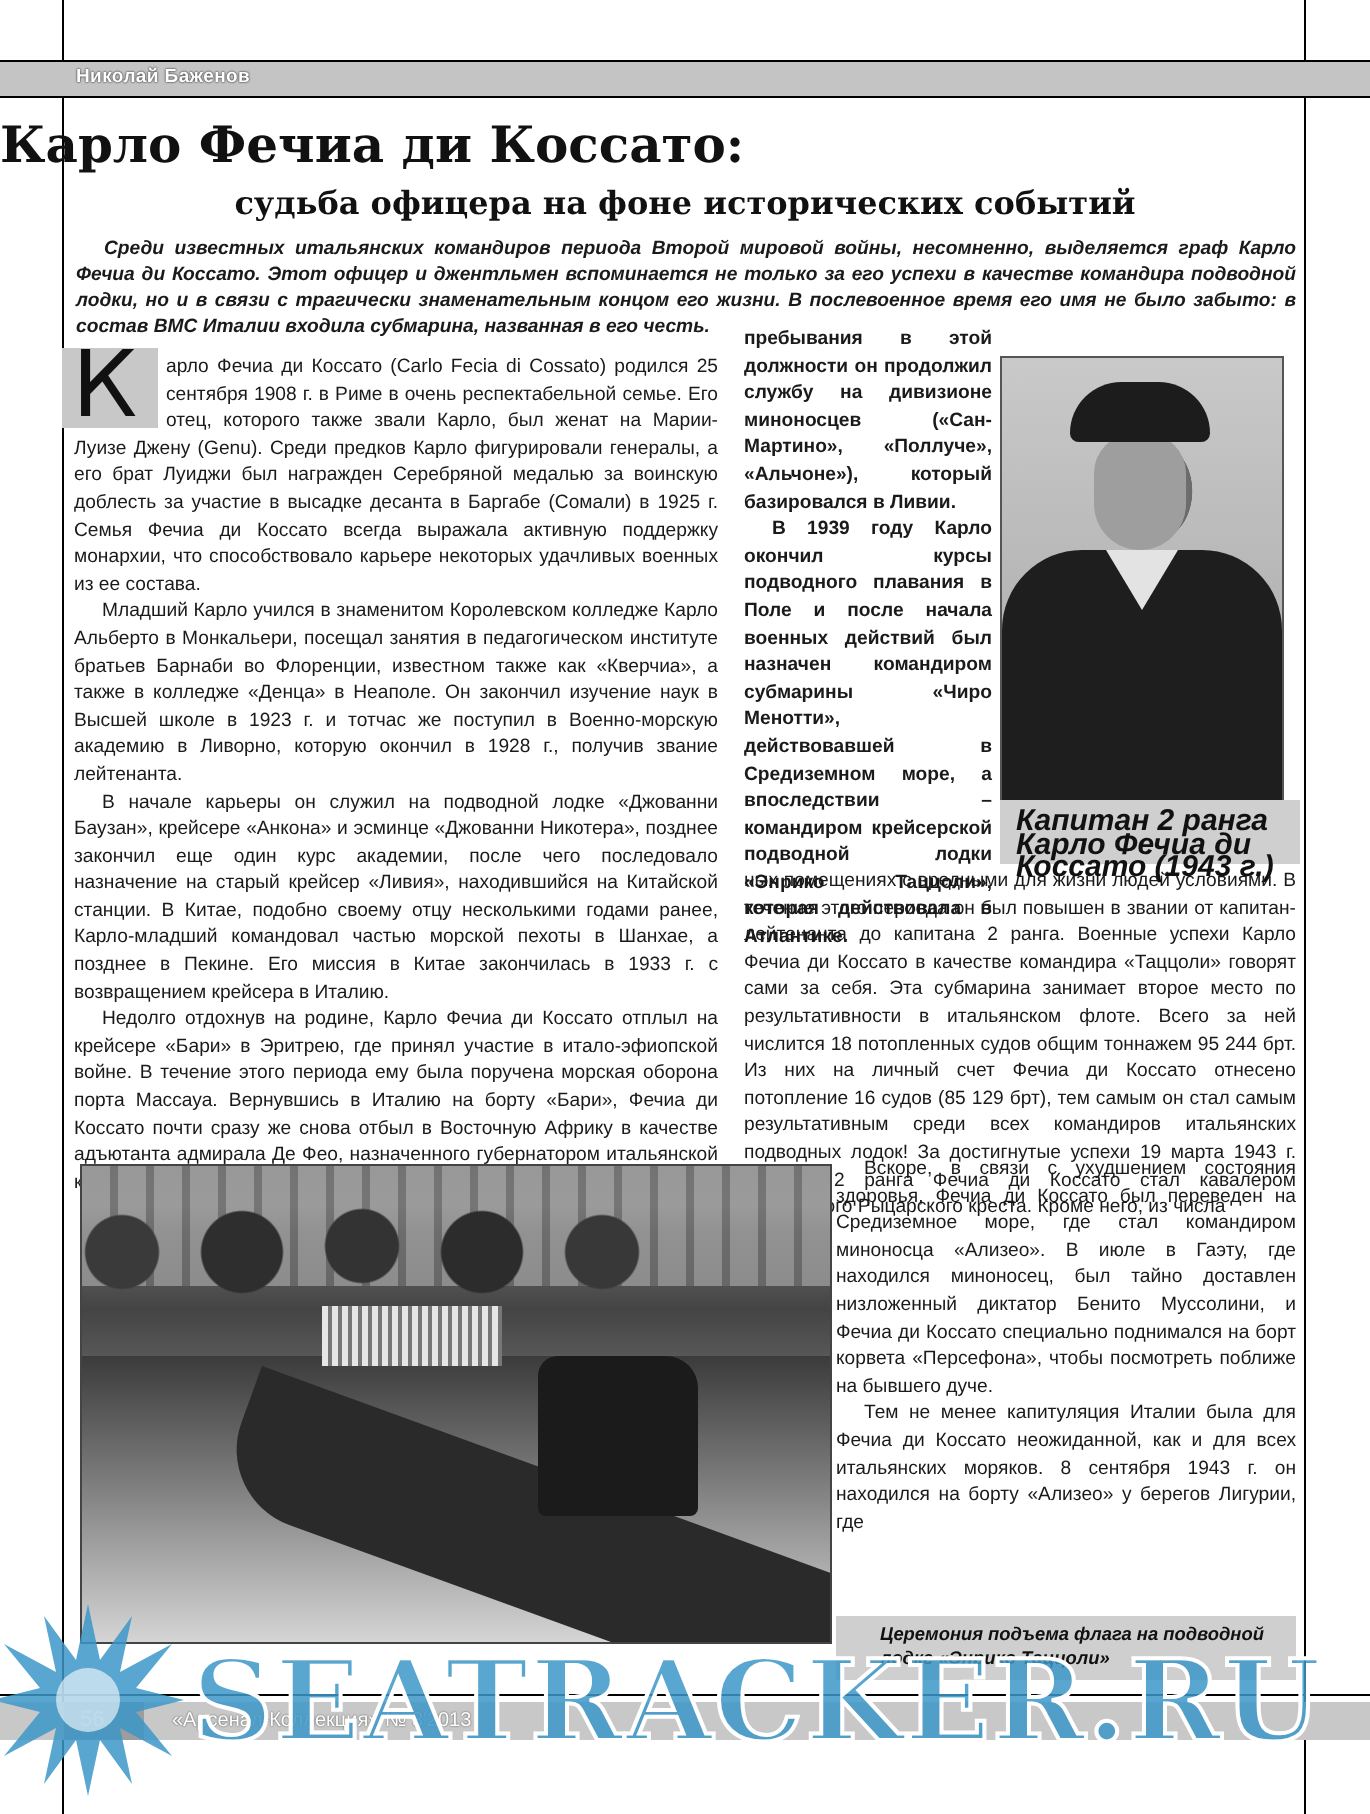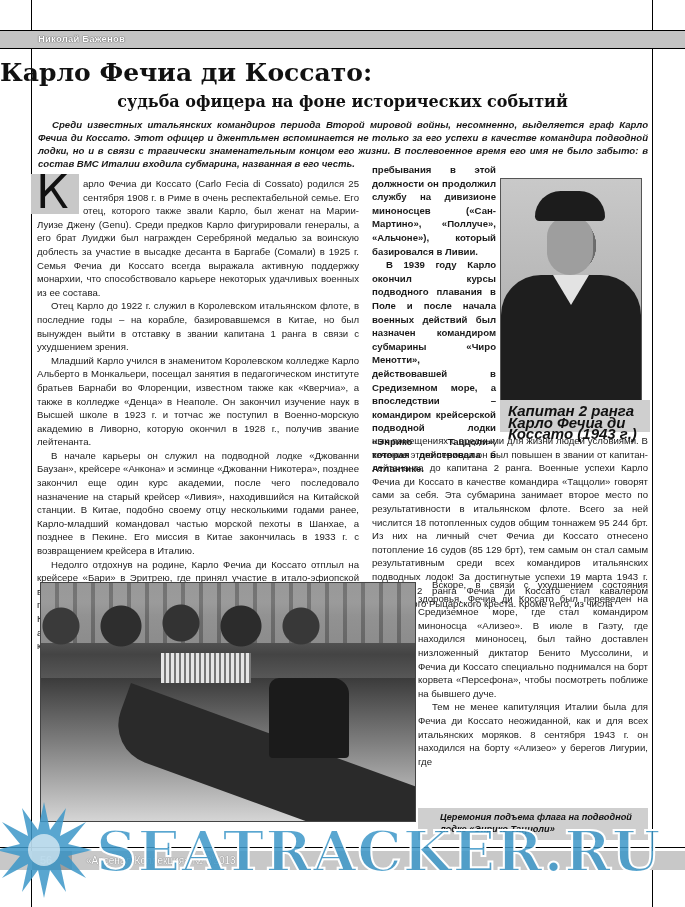--- a/index.html
+++ b/index.html
@@ -65,21 +65,20 @@
 <div class="title">Карло Фечиа ди Коссато:</div>
 <div class="subtitle">судьба офицера на фоне исторических событий</div>
 
 <div class="lead">Среди известных итальянских командиров периода Второй мировой войны, несомненно, выделяется граф Карло Фечиа ди Коссато. Этот офицер и джентльмен вспоминается не только за его успехи в качестве командира подводной лодки, но и в связи с трагически знаменательным концом его жизни. В послевоенное время его имя не было забыто: в состав ВМС Италии входила субмарина, названная в его честь.</div>
 
 <div class="col col1">
   <div class="dropcap-box">
     <span class="dropcap">К</span>
   </div>
   <p class="first">арло Фечиа ди Коссато (Carlo Fecia di Cossato) родился 25 сентября 1908 г. в Риме в очень респектабельной семье. Его отец, которого также звали Карло, был женат на Марии-Луизе Джену (Genu). Среди предков Карло фигурировали генералы, а его брат Луиджи был награжден Серебряной медалью за воинскую доблесть за участие в высадке десанта в Баргабе (Сомали) в 1925 г. Семья Фечиа ди Коссато всегда выражала активную поддержку монархии, что способствовало карьере некоторых удачливых военных из ее состава.</p>
-  <p>Отец Карло до 1922 г. служил в Королевском итальянском флоте, в последние годы – на корабле, базировавшемся в Китае, но был вынужден выйти в отставку в звании капитана 1 ранга в связи с ухудшением зрения.</p>
   <p>Младший Карло учился в знаменитом Королевском колледже Карло Альберто в Монкальери, посещал занятия в педагогическом институте братьев Барнаби во Флоренции, известном также как «Кверчиа», а также в колледже «Денца» в Неаполе. Он закончил изучение наук в Высшей школе в 1923 г. и тотчас же поступил в Военно-морскую академию в Ливорно, которую окончил в 1928 г., получив звание лейтенанта.</p>
   <p>В начале карьеры он служил на подводной лодке «Джованни Баузан», крейсере «Анкона» и эсминце «Джованни Никотера», позднее закончил еще один курс академии, после чего последовало назначение на старый крейсер «Ливия», находившийся на Китайской станции. В Китае, подобно своему отцу несколькими годами ранее, Карло-младший командовал частью морской пехоты в Шанхае, а позднее в Пекине. Его миссия в Китае закончилась в 1933 г. с возвращением крейсера в Италию.</p>
   <p>Недолго отдохнув на родине, Карло Фечиа ди Коссато отплыл на крейсере «Бари» в Эритрею, где принял участие в итало-эфиопской войне. В течение этого периода ему была поручена морская оборона порта Массауа. Вернувшись в Италию на борту «Бари», Фечиа ди Коссато почти сразу же снова отбыл в Восточную Африку в качестве адъютанта адмирала Де Фео, назначенного губернатором итальянской колонии. После восьми месяцев</p>
 </div>
 
 <div class="col col2">
   <p style="text-indent:0">пребывания в этой должности он продолжил службу на дивизионе миноносцев («Сан-Мартино», «Поллуче», «Альчоне»), который базировался в Ливии.</p>
   <p>В 1939 году Карло окончил курсы подводного плавания в Поле и после начала военных действий был назначен командиром субмарины «Чиро Менотти», действовавшей в Средиземном море, а впоследствии – командиром крейсерской подводной лодки «Энрико Таццоли», которая действовала в Атлантике.</p>
 </div>
 

